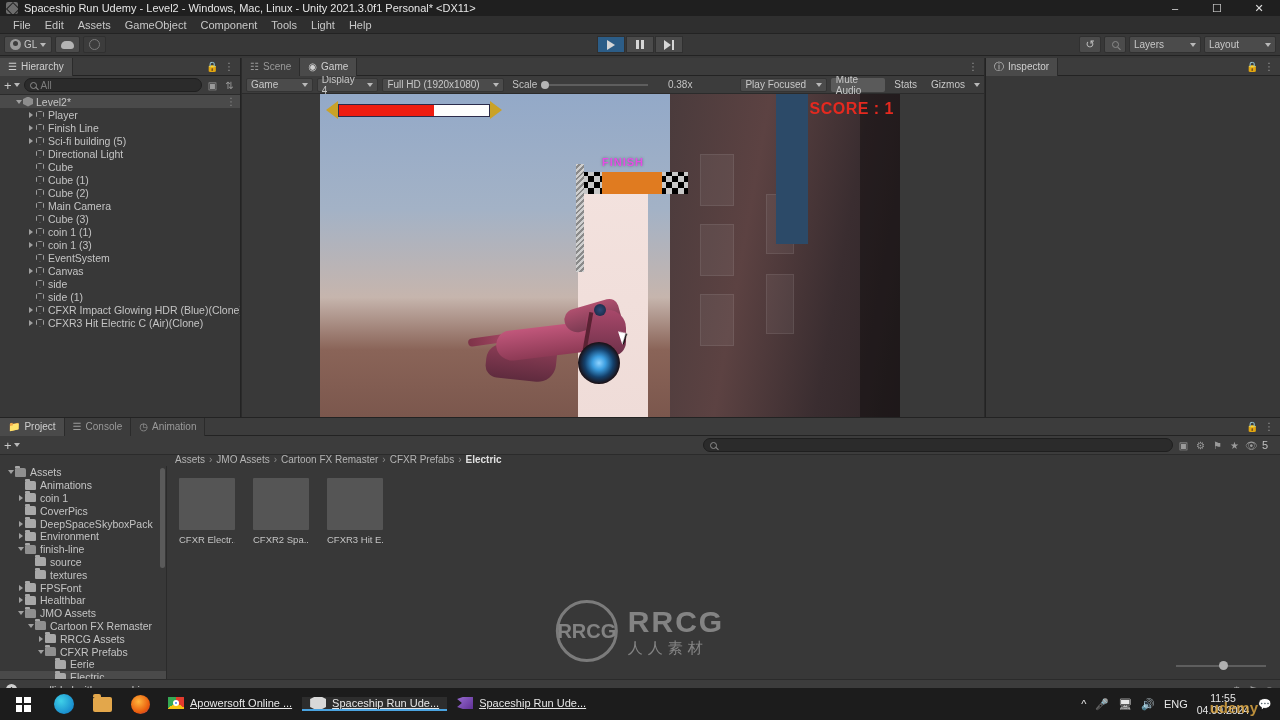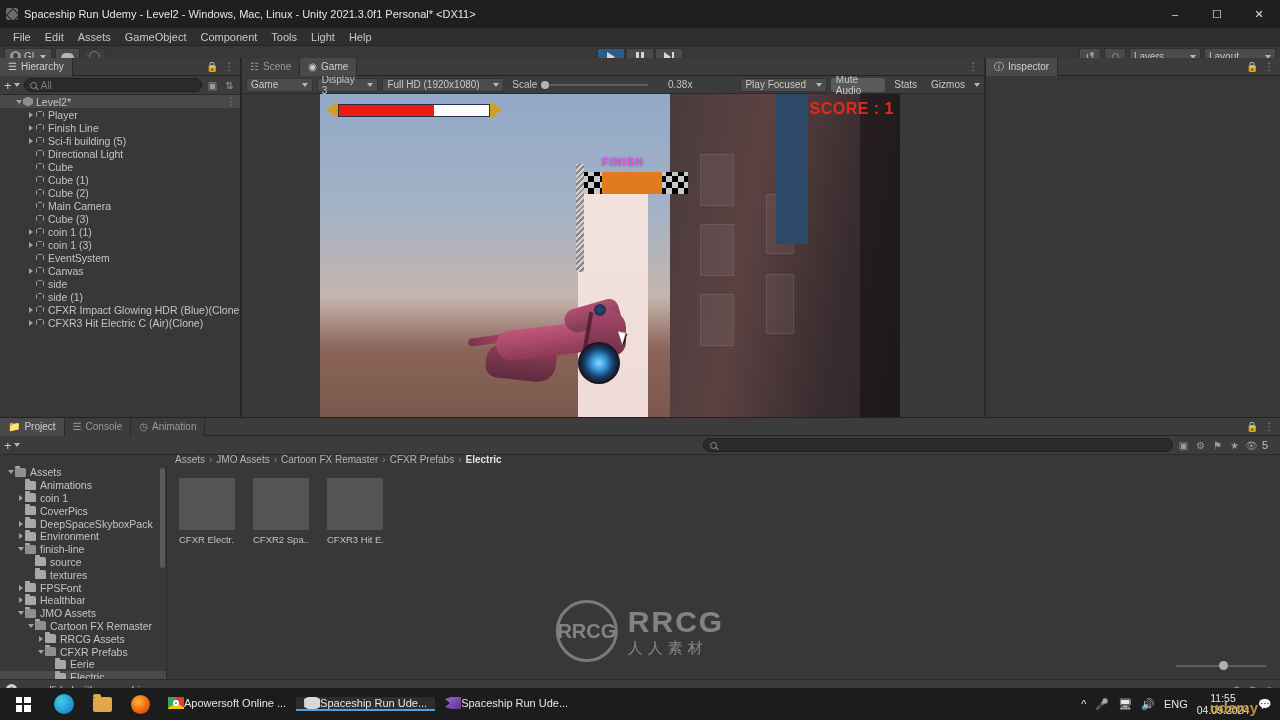--- a/index.html
+++ b/index.html
@@ -8,21 +8,21 @@
     font-family:"Liberation Sans", sans-serif;
     font-size:11px;
     background:#383838;
     color:#c4c4c4;
     -webkit-font-smoothing:antialiased;
   }
   .app { position:relative; width:1280px; height:720px; }
 
   
   .winbar {
-    height:28px; background:#1f1f1f; display:flex; align-items:center;
+    height:16px; background:#1f1f1f; display:flex; align-items:center;
     padding-left:6px; color:#e6e6e6; font-size:11px;
   }
   .win-icon {
     width:12px;height:12px;border-radius:2px;background:#6d6d6d;margin-right:6px;
     position:relative;flex:none;
   }
   .win-icon:after{
     content:"";position:absolute;left:2px;top:2px;width:8px;height:8px;
     border:1.5px solid #1f1f1f;transform:rotate(45deg);
   }
@@ -297,22 +297,22 @@
   .winlogo i{ display:block;background:#ffffff; }
   .tb-search{
     width:195px;height:24px;background:#ffffff;border-radius:2px;display:flex;align-items:center;
     gap:6px;padding:0 8px;color:#444;font-size:11px; position:relative;
   }
   .tb-search .mag{ border-color:#444; }
   .tb-search .mag:after{ background:#444; }
   .sparkle{ margin-left:auto; color:#e0a93a; font-size:12px; }
   .tb-app{ width:36px;height:30px;display:flex;align-items:center;justify-content:center; }
   .tb-task{
-    height:14px;display:flex;align-items:center;padding:0 8px;max-width:150px;
-    border-bottom:2px solid transparent; white-space:nowrap; overflow:hidden;
+    height:14px;display:flex;align-items:center;gap:6px;padding:0 8px;max-width:150px;
+    border-bottom:2px solid transparent; white-space:nowrap; overflow:hidden;text-decoration:underline;
   }
   .tb-task.active{ background:#2d2d2d; border-bottom-color:#4aa3e0; }
   .tb-task .t-ic{ width:16px;height:16px;flex:none;border-radius:3px; }
   .tray{ margin-left:auto; display:flex; align-items:center; gap:9px; padding-right:6px; font-size:11px; }
   .clock{ text-align:center; line-height:12px; font-size:10.5px; }
   .edgeic{ width:20px;height:20px;border-radius:50%;background:radial-gradient(circle at 35% 35%,#3fd0e8,#0a74c4); }
   .folderic{ width:19px;height:15px;background:#e3a74b;border-radius:2px; position:relative;}
   .folderic:before{content:"";position:absolute;left:0;top:-3px;width:8px;height:3px;background:#e3a74b;border-radius:2px 2px 0 0;}
   .ffic{ width:19px;height:19px;border-radius:50%;background:radial-gradient(circle at 40% 35%,#ffb63c,#e8590c 65%,#8d2c80); }
   .chromeic{ width:19px;height:19px;border-radius:50%;
@@ -571,21 +571,21 @@
           <span>⋮</span>
         </div>
       </div>
 
       <div class="game-tools">
         <div class="gdd" style="width:74px">
           <span>Game</span>
           <span class="caret"></span>
         </div>
         <div class="gdd" style="width:68px">
-          <span>Display 3</span>
+          <span>Display 4</span>
           <span class="caret"></span>
         </div>
         <div class="gdd" style="width:136px">
           <span>Full HD (1920x1080)</span>
           <span class="caret"></span>
         </div>
         <span style="margin-left:4px">Scale</span>
         <div class="scale-track">
           <span class="scale-knob"></span>
         </div>

